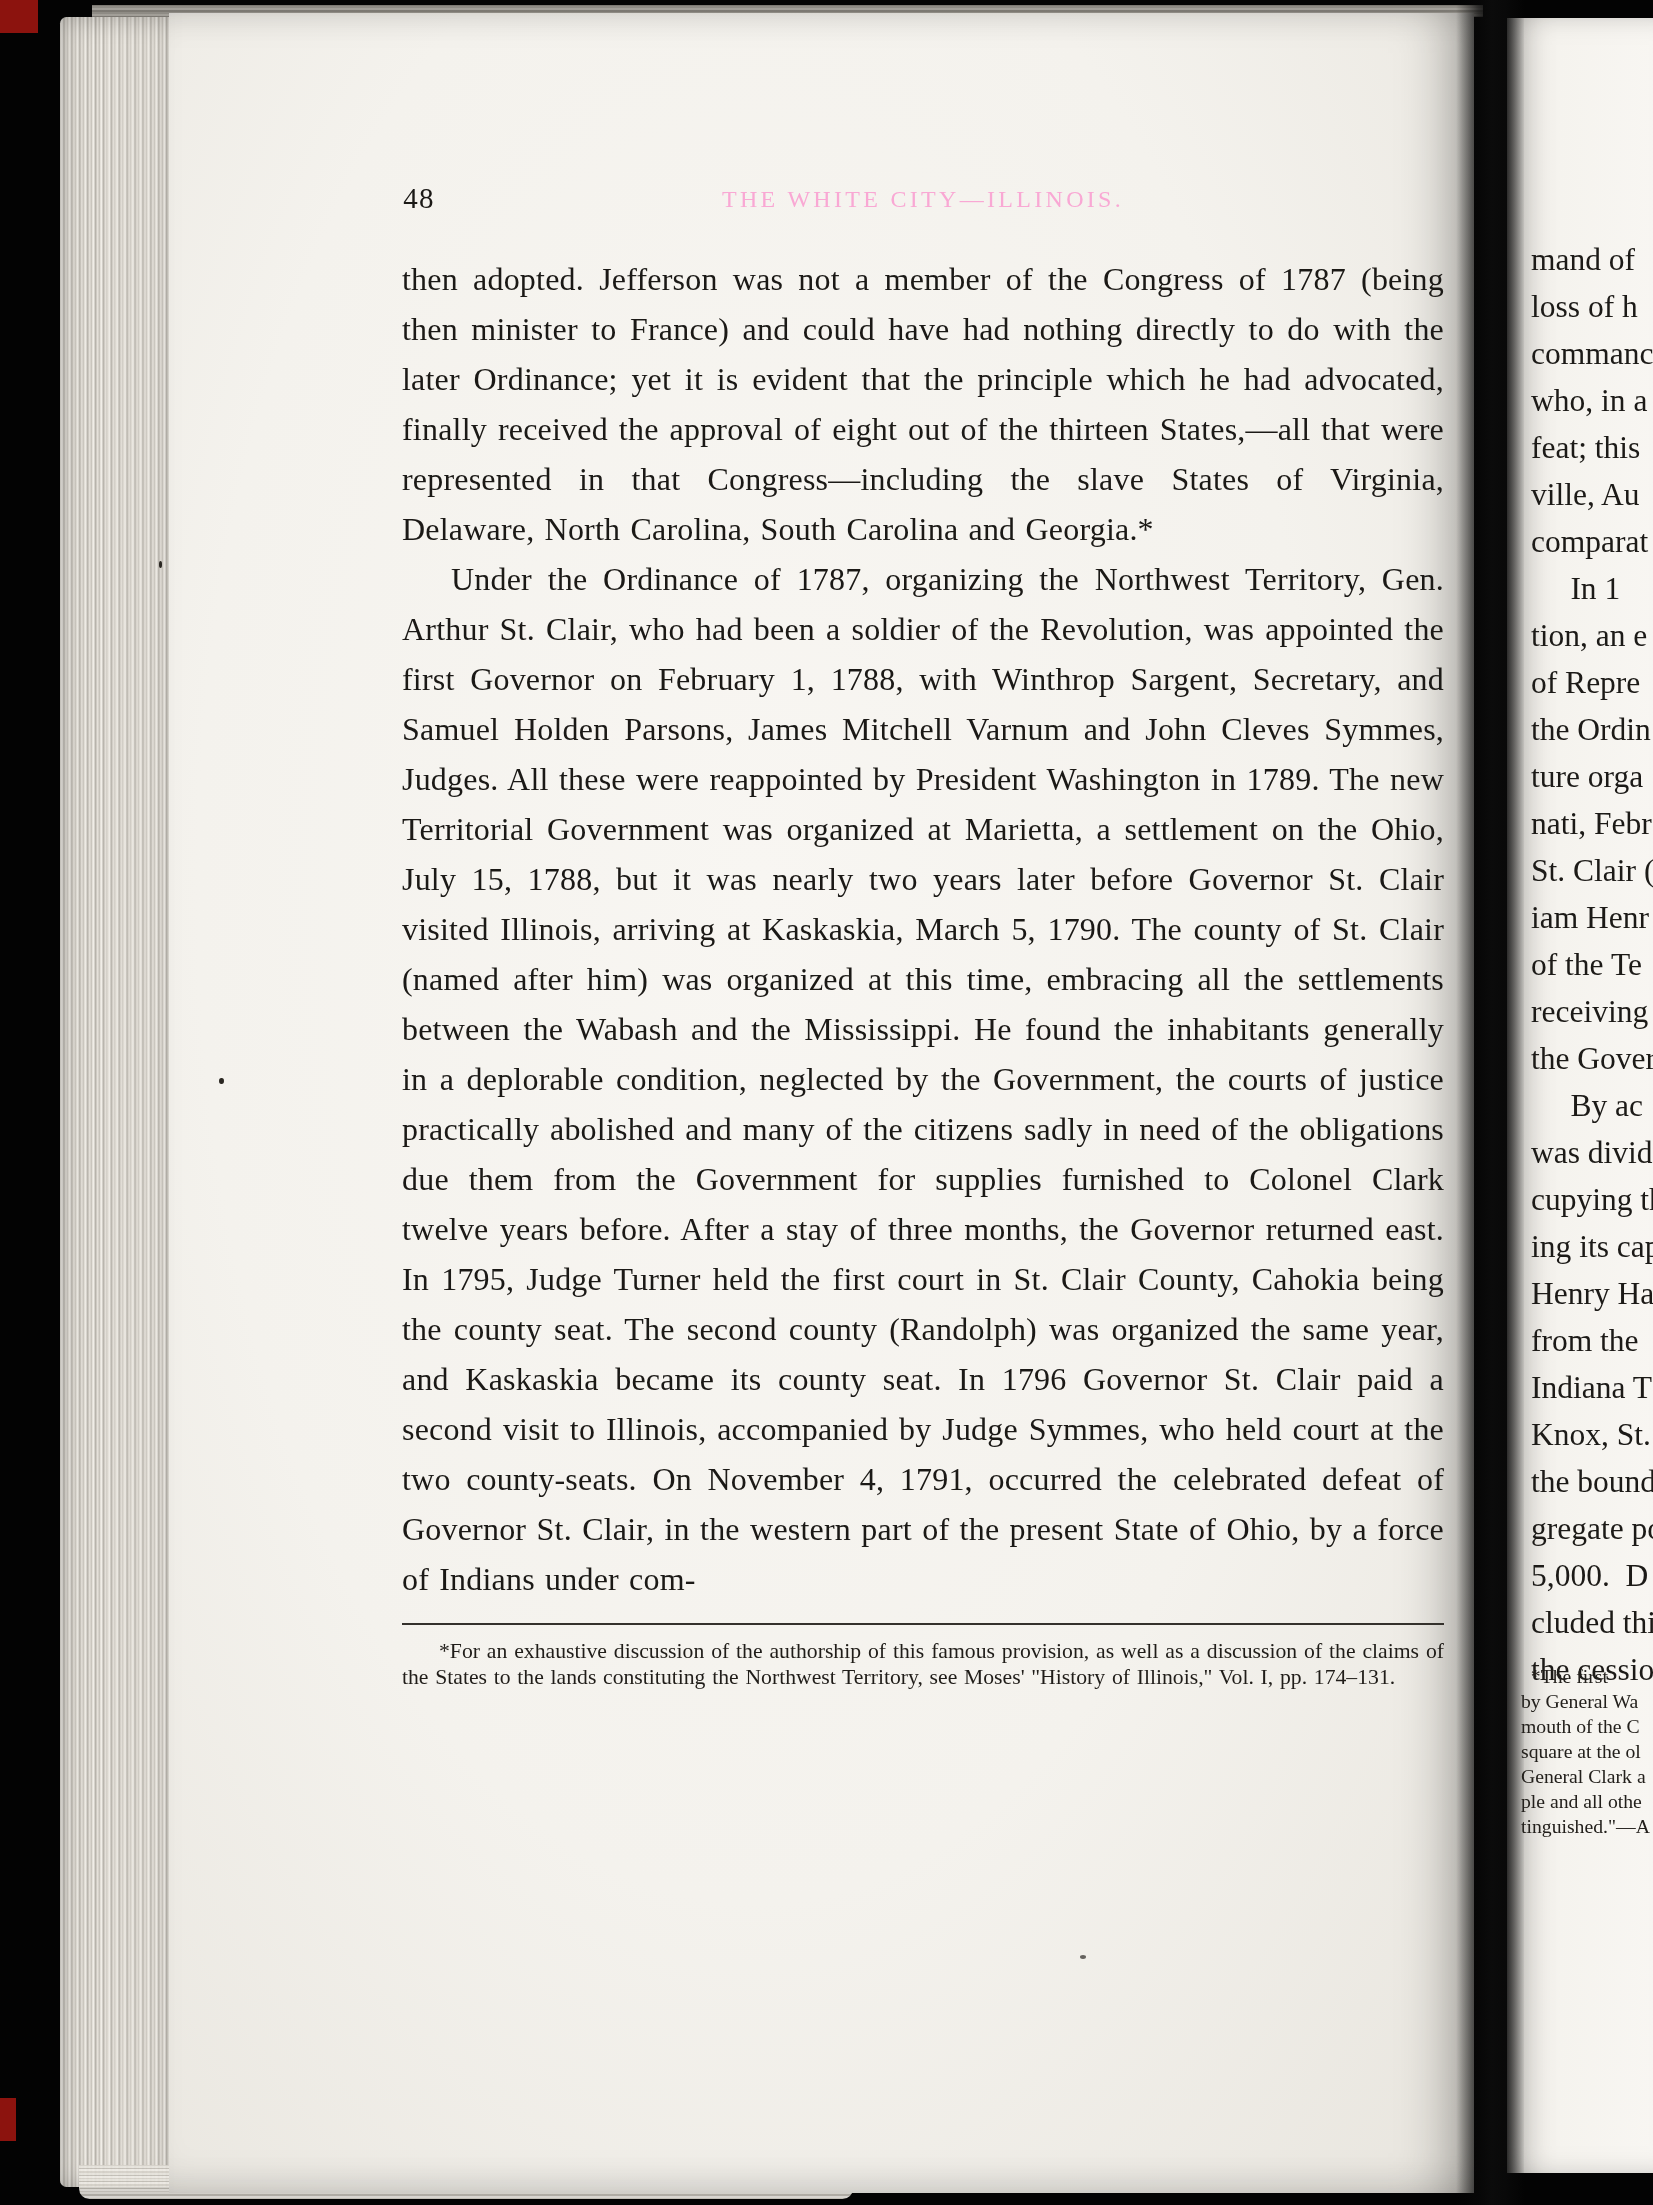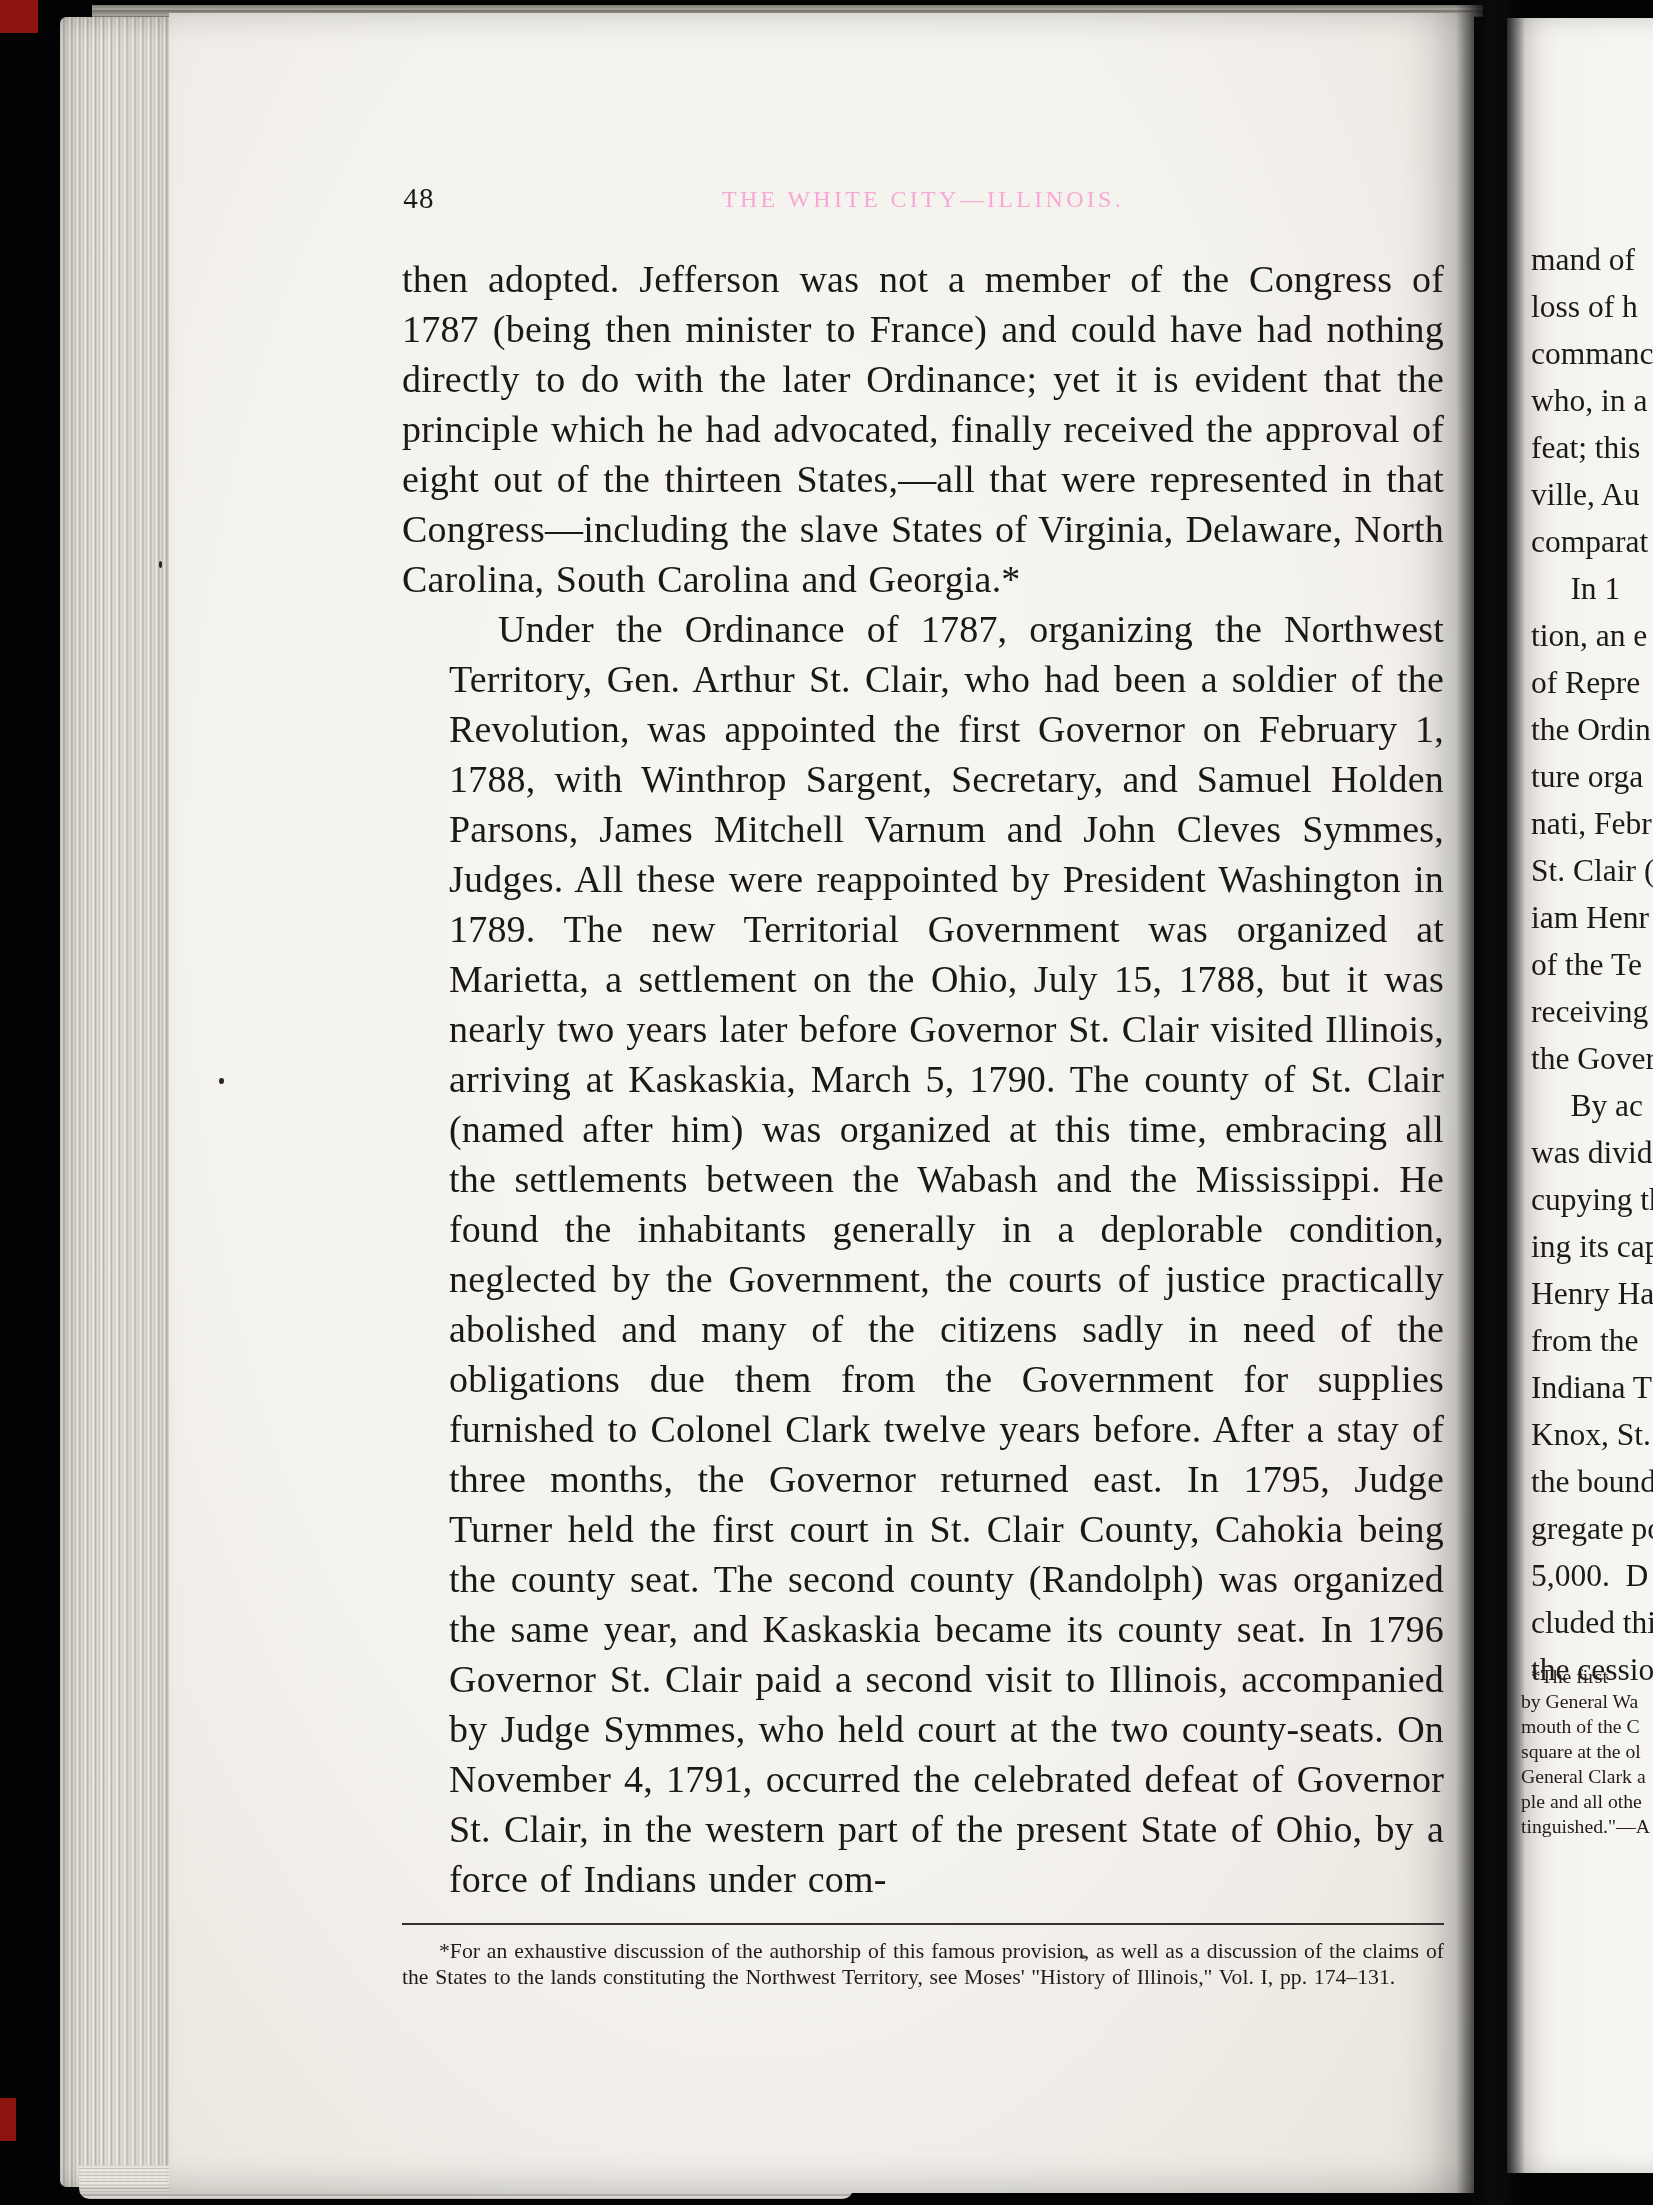--- a/index.html
+++ b/index.html
@@ -77,26 +77,26 @@
     position:absolute; left:1.3px; top:2.6px;
     font-size:29px; letter-spacing:1.3px;
   }
   .running-title {
     position:absolute; left:0; right:0; top:6.6px;
     text-align:center; font-size:24px; letter-spacing:3.3px;
     color:#f9a8d4;
   }
   .body-text {
     margin-top:27.6px;
-    font-size:38px; line-height:50px;
+    font-size:32px; line-height:50px;
     text-align:justify;
     word-spacing:2px;
     letter-spacing:0.2px;
   }
-  .body-text p + p { text-indent:49px;margin-left:47px; }
+  .body-text p + p { text-indent:49px; }
   .footnote-rule {
     margin-top:19.7px; width:100%; height:2px; background:#34312c;
   }
   .footnote {
     margin-top:13px;
     font-size:21.7px; line-height:26px;
     text-align:justify; text-indent:37px;
     word-spacing:1.3px;
     color:#201d19;
   }

